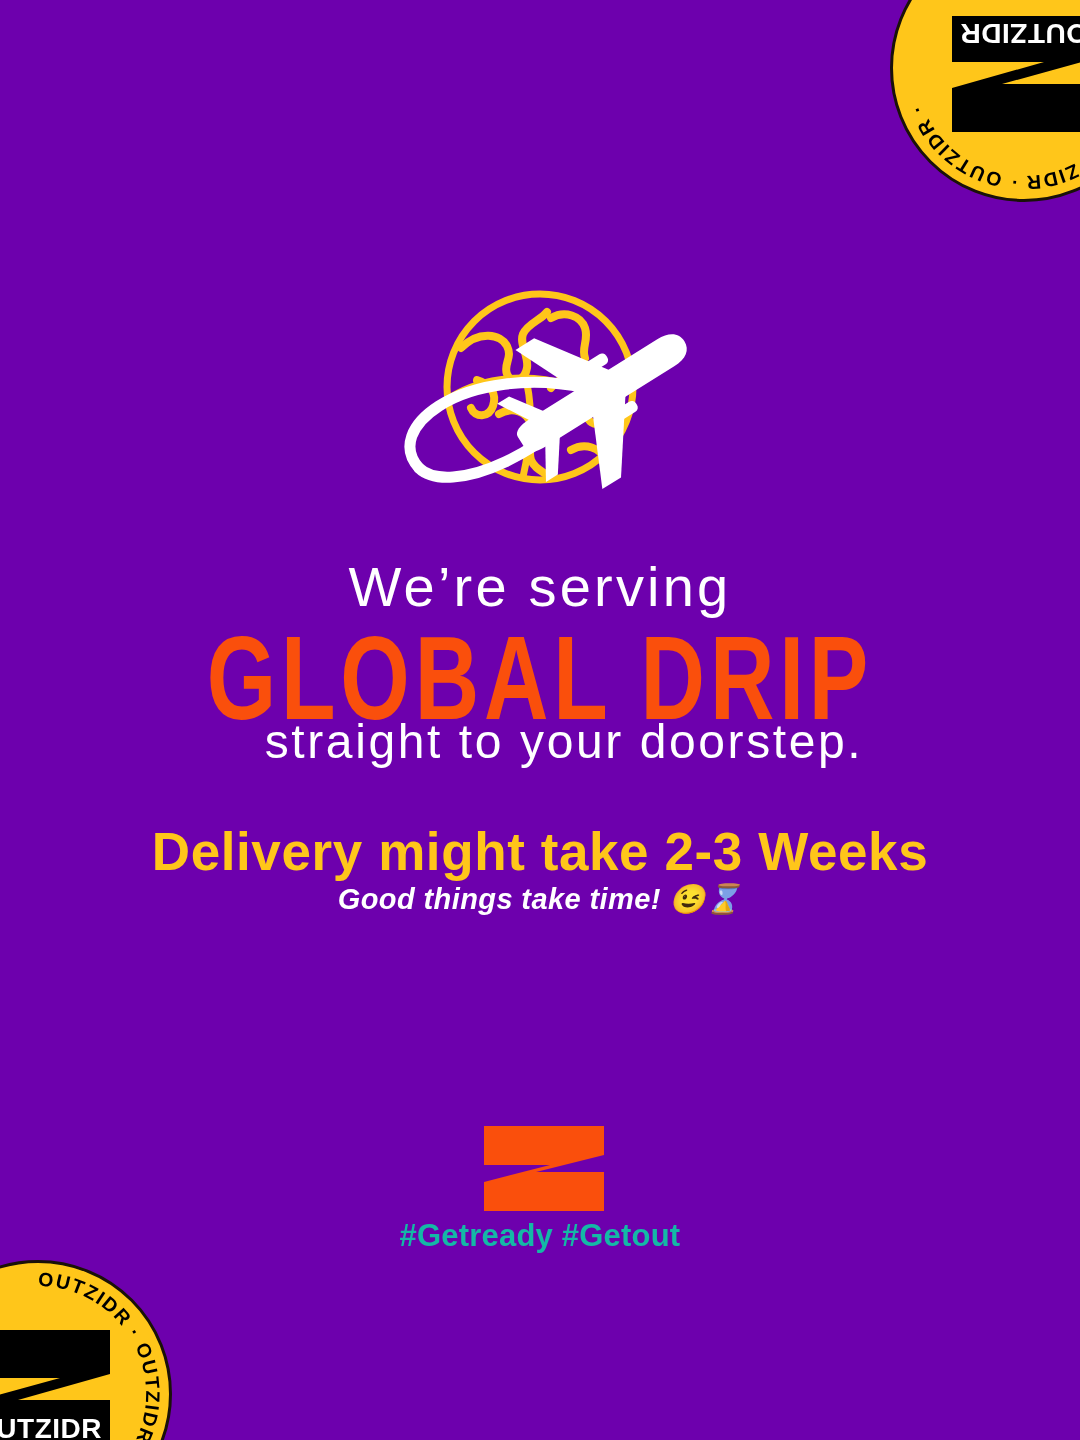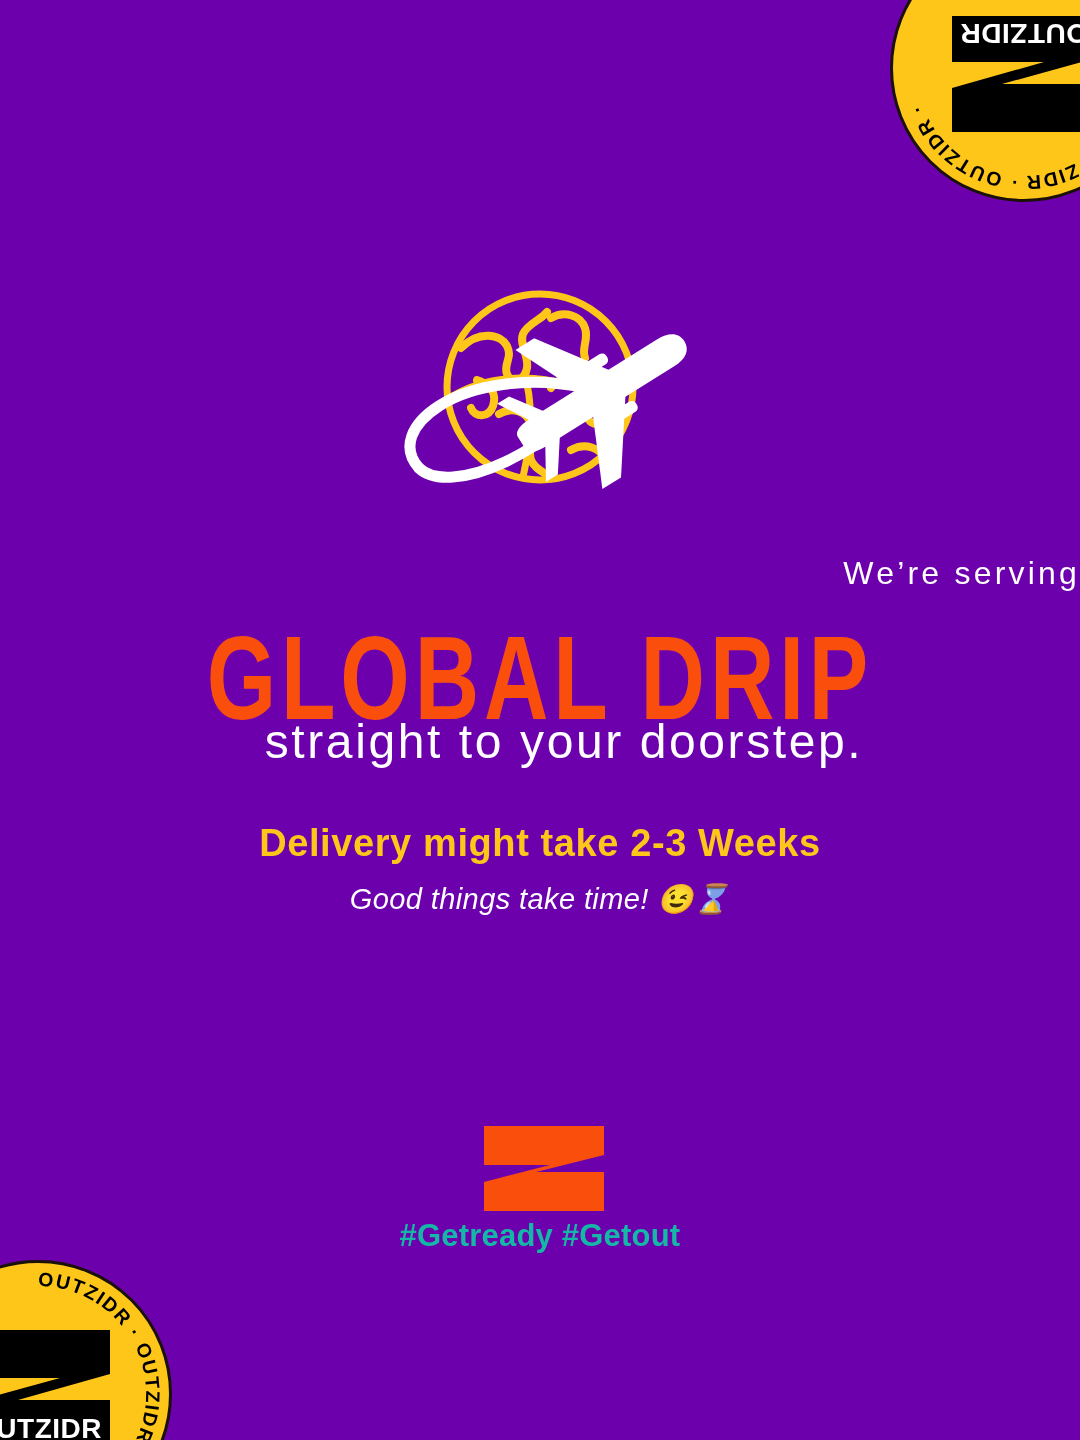--- a/index.html
+++ b/index.html
@@ -79,26 +79,25 @@
   
   .center-line {
     position: absolute;
     left: 0;
     width: 1080px;
     text-align: center;
     margin: 0;
   }
   #kicker {
     top: 556px;
-    font-size: 32px;
+    font-size: 56px;
     font-weight: 400;
     color: #ffffff;
     letter-spacing: 3.2px;
     line-height: 1.1;
-    text-align: right;
   }
   #headline {
     top: 611px;
     font-size: 92px;
     font-weight: 700;
     color: #fa4f0c;
     letter-spacing: 5px;
     line-height: 1.15;
     transform: scaleY(1.28) scaleX(0.97);
     transform-origin: top center;
@@ -107,30 +106,30 @@
     top: 716px;
     font-size: 48px;
     font-weight: 400;
     color: #ffffff;
     letter-spacing: 2.6px;
     line-height: 1.1;
     margin-left: 24px;
   }
   #delivery-note {
     top: 822px;
-    font-size: 38px;
+    font-size: 53px;
     font-weight: 700;
     color: #ffc61a;
     letter-spacing: 0.6px;
     line-height: 1.15;
   }
   #reassurance {
     top: 882px;
     font-size: 29px;
-    font-weight: 400;
+    font-weight: 700;
     font-style: italic;
     color: #ffffff;
     letter-spacing: 0.4px;
     line-height: 1.2;
   }
 
   
   #footer-logo {
     position: absolute;
     left: 484px;

